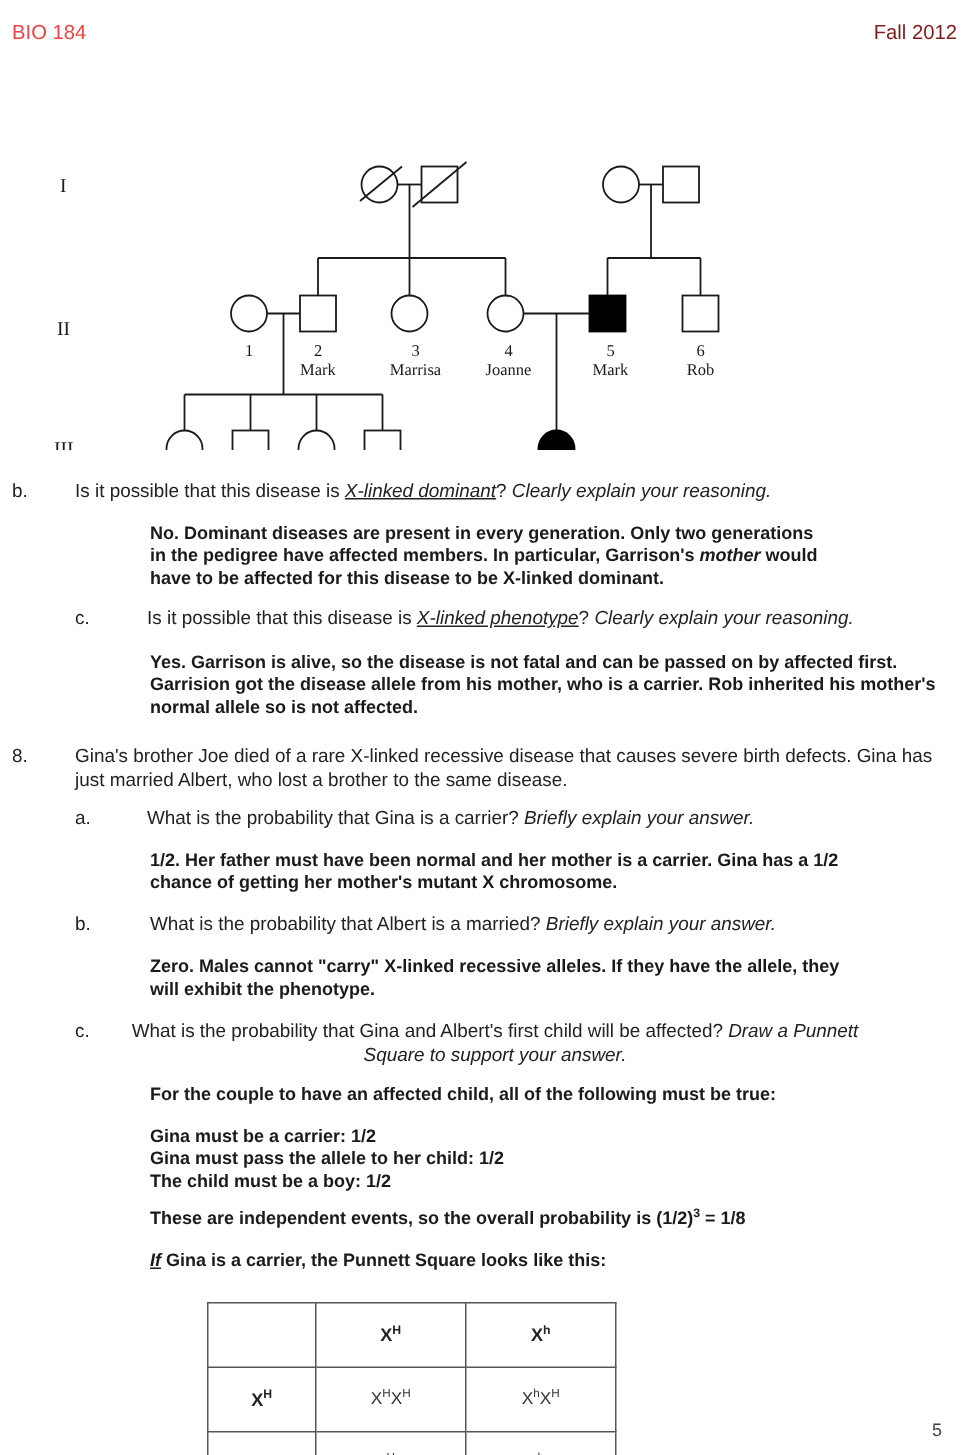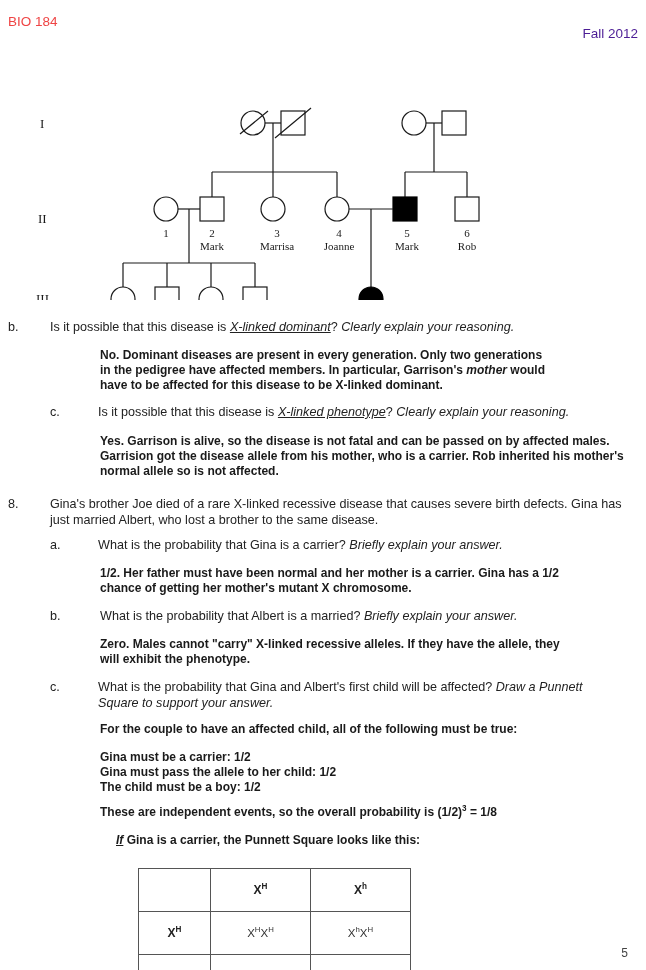--- a/index.html
+++ b/index.html
@@ -28,23 +28,23 @@
   .hdr-left {
     position: absolute;
     left: 0;
     top: 0;
     font-size: 13.5px;
     color: #ef4444;
   }
   .hdr-right {
     position: absolute;
     right: 0;
-    top: 12px;
+    top: 0;
     font-size: 13.5px;
-    color: #4c1d95;
+    color: #7f1d1d;
   }
 
   
   .pedigree {
     position: absolute;
     left: 0;
     top: 50px;
     width: 646px;
     height: 250px;
   }
@@ -214,49 +214,49 @@
   <span>Is it possible that this disease is </span><span class="und">X-linked dominant</span><span>? </span><span class="ital">Clearly explain your reasoning.</span>
 </div>
 <div class="ans" style="left:100px; top:348px; width:452px;">
   <span>No. Dominant diseases are present in every generation. Only two generations in the pedigree have affected members. In particular, Garrison's </span><span class="ital-b">mother</span><span> would have to be affected for this disease to be X-linked dominant.</span>
 </div>
 
 <div class="marker" style="left:50px; top:405px;">c.</div>
 <div class="qtext" style="left:98px; top:405px; width:540px;">
   <span>Is it possible that this disease is </span><span class="und">X-linked phenotype</span><span>? </span><span class="ital">Clearly explain your reasoning.</span>
 </div>
-<div class="ans" style="left:100px; top:434px; width:530px;">Yes. Garrison is alive, so the disease is not fatal and can be passed on by affected males.  Garrision got the disease allele from his mother, who is a carrier. Rob inherited his mother's normal allele so is not affected.</div>
+<div class="ans" style="left:100px; top:434px; width:530px;">Yes. Garrison is alive, so the disease is not fatal and can be passed on by affected first.  Garrision got the disease allele from his mother, who is a carrier. Rob inherited his mother's normal allele so is not affected.</div>
 
 <div class="marker" style="left:8px; top:497px;">8.</div>
 <div class="qtext" style="left:50px; top:497px; width:580px;">Gina's brother Joe died of a rare X-linked recessive disease that causes severe birth defects. Gina has just married Albert, who lost a brother to the same disease.</div>
 
 <div class="marker" style="left:50px; top:538px;">a.</div>
 <div class="qtext" style="left:98px; top:538px; width:540px;">
   <span>What is the probability that Gina is a carrier? </span><span class="ital">Briefly explain your answer.</span>
 </div>
 <div class="ans" style="left:100px; top:566px; width:460px;">1/2. Her father must have been normal and her mother is a carrier. Gina has a 1/2 chance of getting her mother's mutant X chromosome.</div>
 
 <div class="marker" style="left:50px; top:609px;">b.</div>
 <div class="qtext" style="left:100px; top:609px; width:540px;">
   <span>What is the probability that Albert is a married? </span><span class="ital">Briefly explain your answer.</span>
 </div>
 <div class="ans" style="left:100px; top:637px; width:460px;">Zero. Males cannot "carry" X-linked recessive alleles. If they have the allele, they will exhibit the phenotype.</div>
 
 <div class="marker" style="left:50px; top:680px;">c.</div>
-<div class="qtext" style="left:98px; top:680px; width:500px;">
+<div class="qtext" style="left:80px; top:680px; width:500px;text-align:center;">
   <span>What is the probability that Gina and Albert's first child will be affected? </span><span class="ital">Draw a Punnett Square to support your answer.</span>
 </div>
 <div class="ans" style="left:100px; top:722px; width:500px;">For the couple to have an affected child, all of the following must be true:</div>
 <div class="ans" style="left:100px; top:750px; width:500px;">Gina must be a carrier: 1/2</div>
 <div class="ans" style="left:100px; top:765px; width:500px;">Gina must pass the allele to her child: 1/2</div>
 <div class="ans" style="left:100px; top:780px; width:500px;">The child must be a boy: 1/2</div>
 <div class="ans" style="left:100px; top:805px; width:520px;">
   <span>These are independent events, so the overall probability is (1/2)</span><sup>3</sup><span> = 1/8</span>
 </div>
-<div class="ans" style="left:116px; top:833px; width:520px;">
+<div class="ans" style="left:100px; top:833px; width:520px;">
   <span class="und">If</span><span> Gina is a carrier, the Punnett Square looks like this:</span>
 </div>
 
 <table class="punnett">
   <colgroup>
       <col class="c1">
       <col class="c2">
       <col class="c3">
     </colgroup>
   <tbody>

